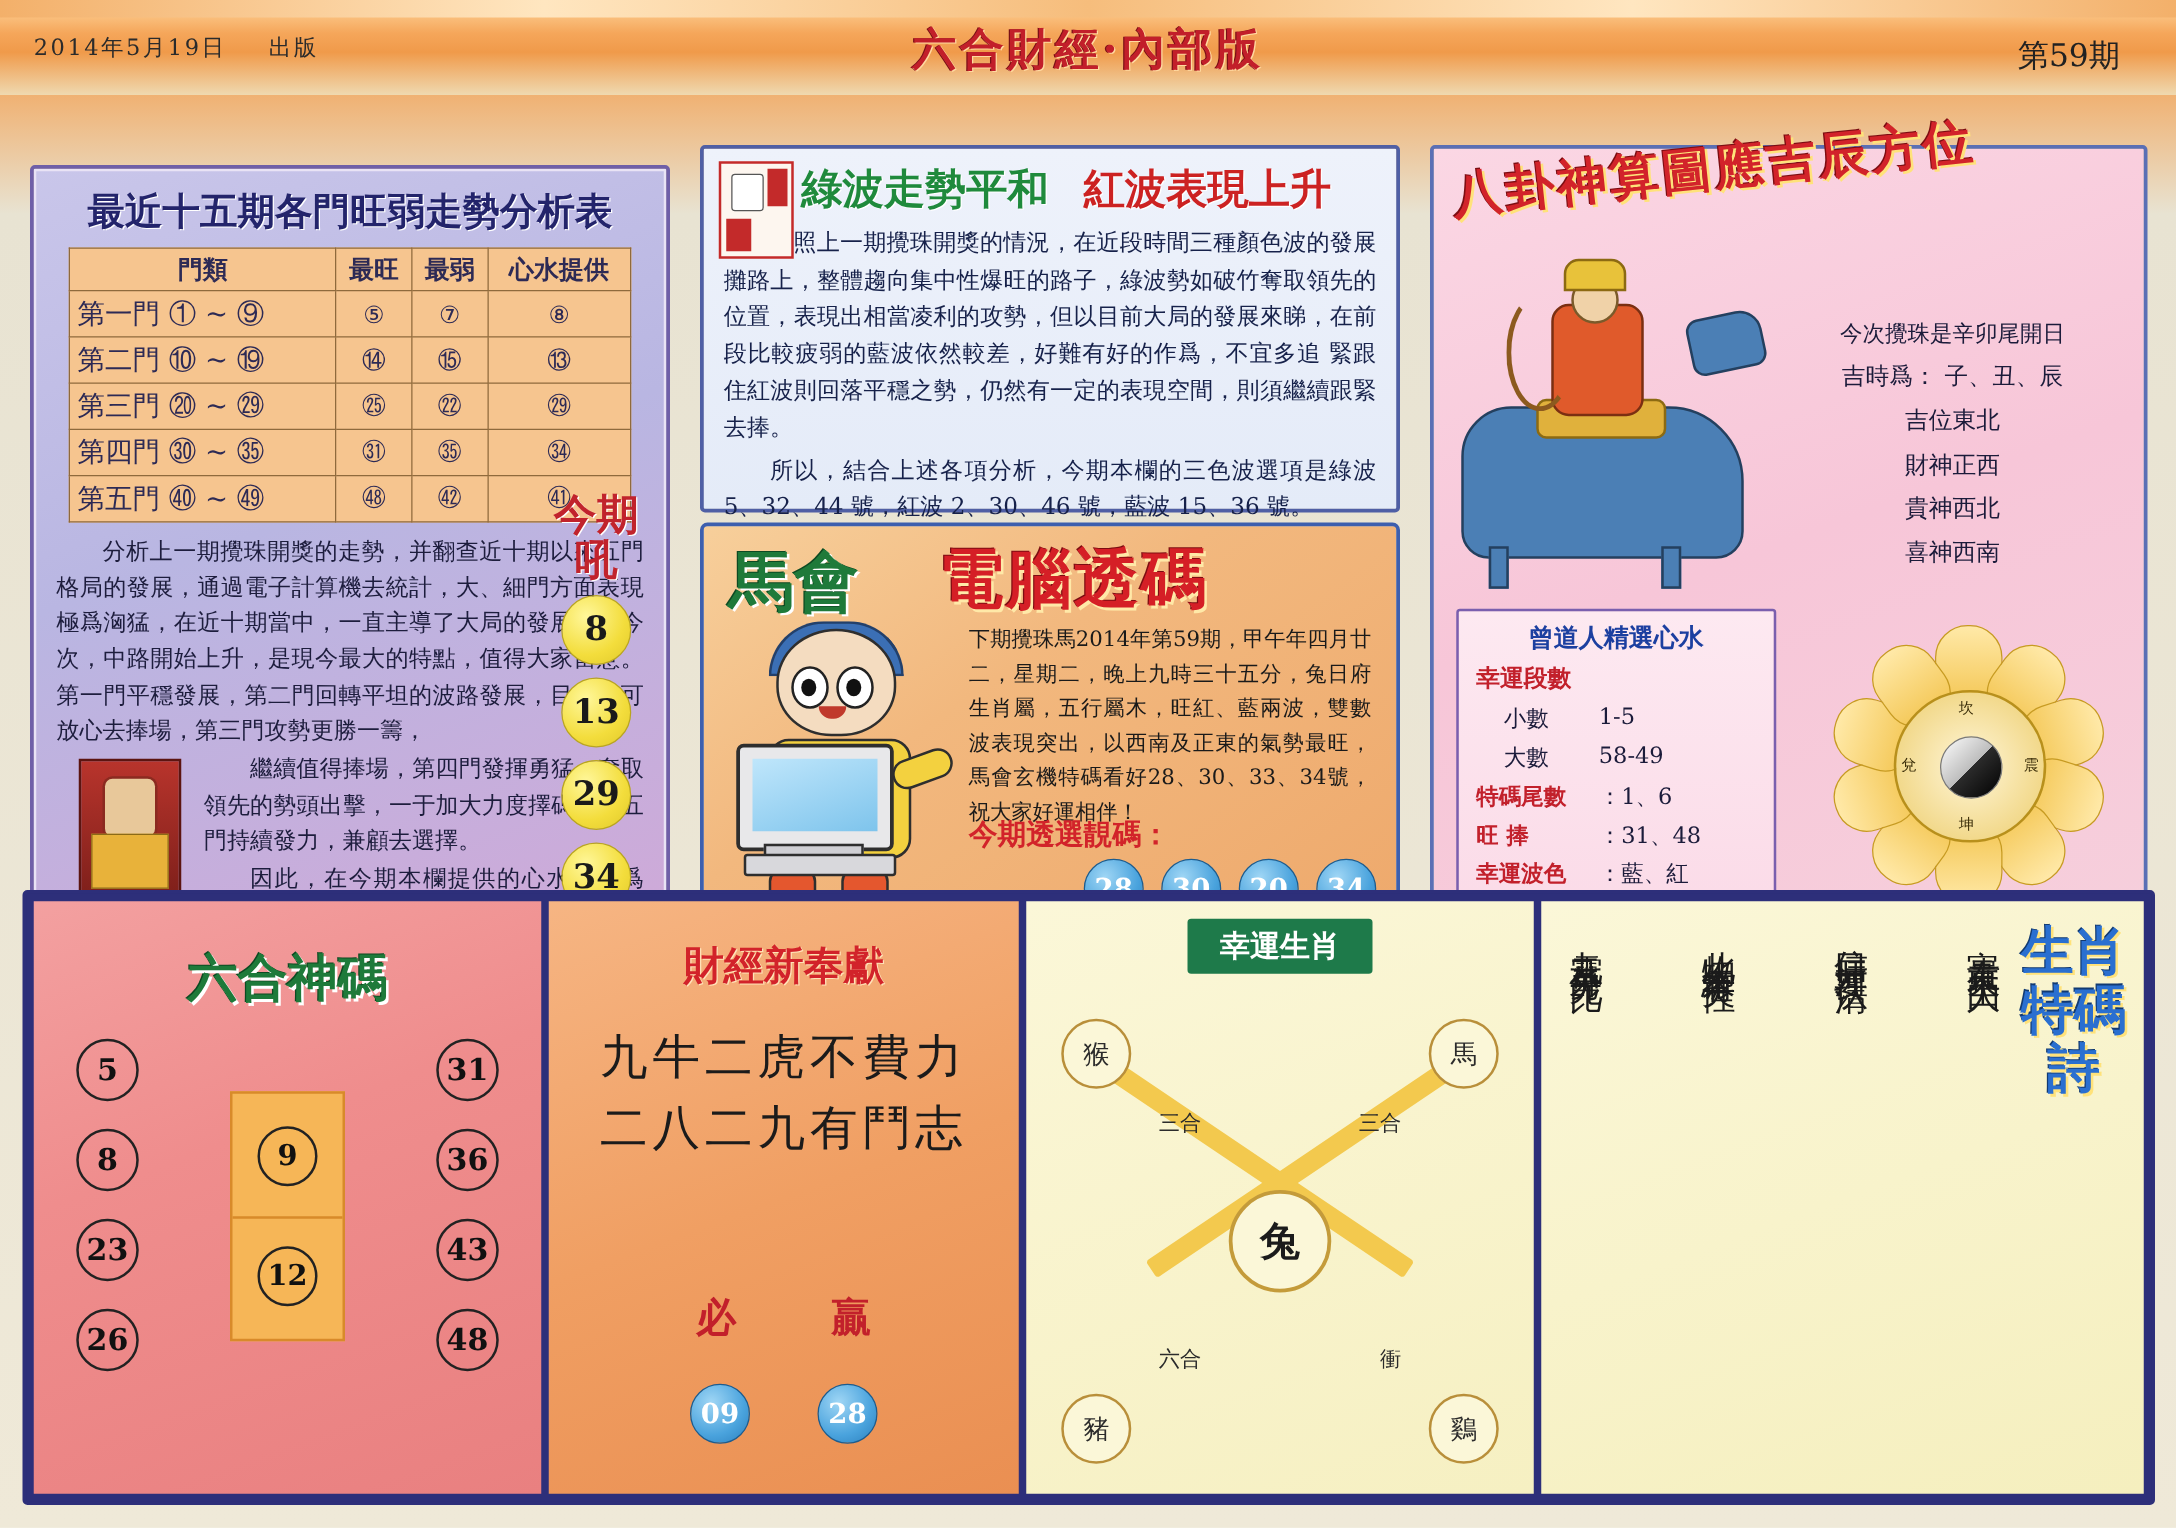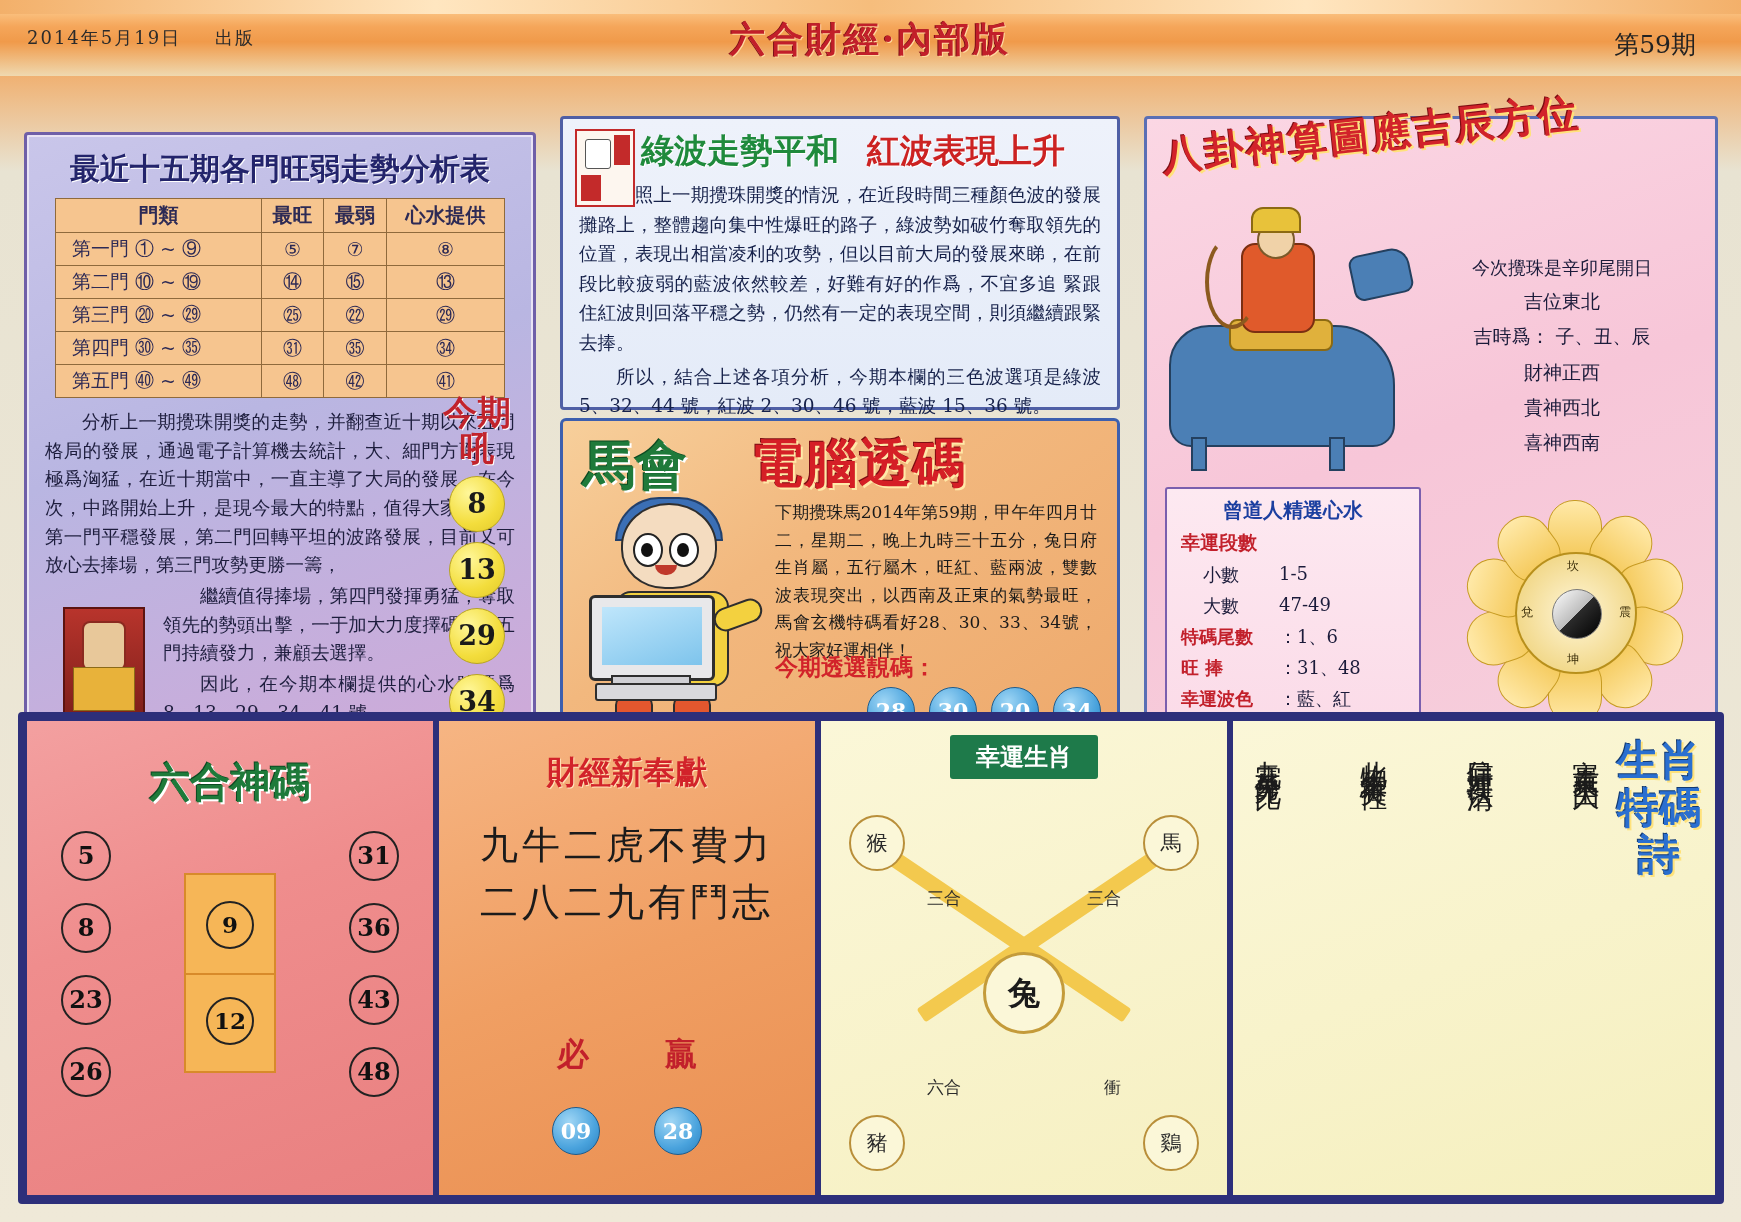--- a/index.html
+++ b/index.html
@@ -57,21 +57,21 @@
   }
   table.trend{
     border-collapse:collapse;margin:4px auto 0;width:450px;
     background:#f6c58f;font-family:"DejaVu Serif","Liberation Serif",serif;
   }
   table.trend th,table.trend td{
     border:1px solid #8f6a3c;padding:3px 2px;text-align:center;
     font-size:19px;color:#2d2a55;
   }
   table.trend th{background:#f6c58f;font-weight:bold;font-size:20px;}
-  table.trend td.men{text-align:left;padding-left:16px;font-size:19px;white-space:nowrap;}
+  table.trend td.men{text-align:left;padding-left:6px;font-size:22px;white-space:nowrap;}
   .bodytext{
     margin:10px 18px 0 18px;font-size:18.5px;line-height:1.55;color:#1d1d3d;
     text-align:justify;font-family:"DejaVu Serif","Liberation Serif",serif;
   }
   .bodytext p{margin:0 0 2px;text-indent:2em;}
   .indent-wide{padding-left:118px;}
   
   .jinqi{
     position:absolute;right:8px;top:260px;width:96px;text-align:center;
   }
@@ -494,37 +494,37 @@
       <div class="hhead"></div>
       <div class="saddle"></div>
       <div class="rider"></div>
       <div class="rhead"></div>
       <div class="helmet"></div>
       <div class="bow"></div>
     </div>
 
     <div class="rtext">
       <div class="l1">今次攪珠是辛卯尾開日</div>
+      <div>吉時爲：  子、丑、辰</div>
       <div>吉位東北</div>
-      <div>吉時爲：  子、丑、辰</div>
       <div>財神正西</div>
       <div>貴神西北</div>
       <div>喜神西南</div>
     </div>
 
     <div class="xinshui">
       <div class="hd">曾道人精選心水</div>
       <div class="sub">幸運段數</div>
       <div class="row">
           <span class="k">小數</span>
           <span class="v">1-5</span>
         </div>
       <div class="row">
           <span class="k">大數</span>
-          <span class="v">47-49</span>
+          <span class="v">58-49</span>
         </div>
       <div class="row">
           <span class="k b">特碼尾數</span>
           <span class="v">：1、6</span>
         </div>
       <div class="row">
           <span class="k b">旺  捧</span>
           <span class="v">：31、48</span>
         </div>
       <div class="row">

